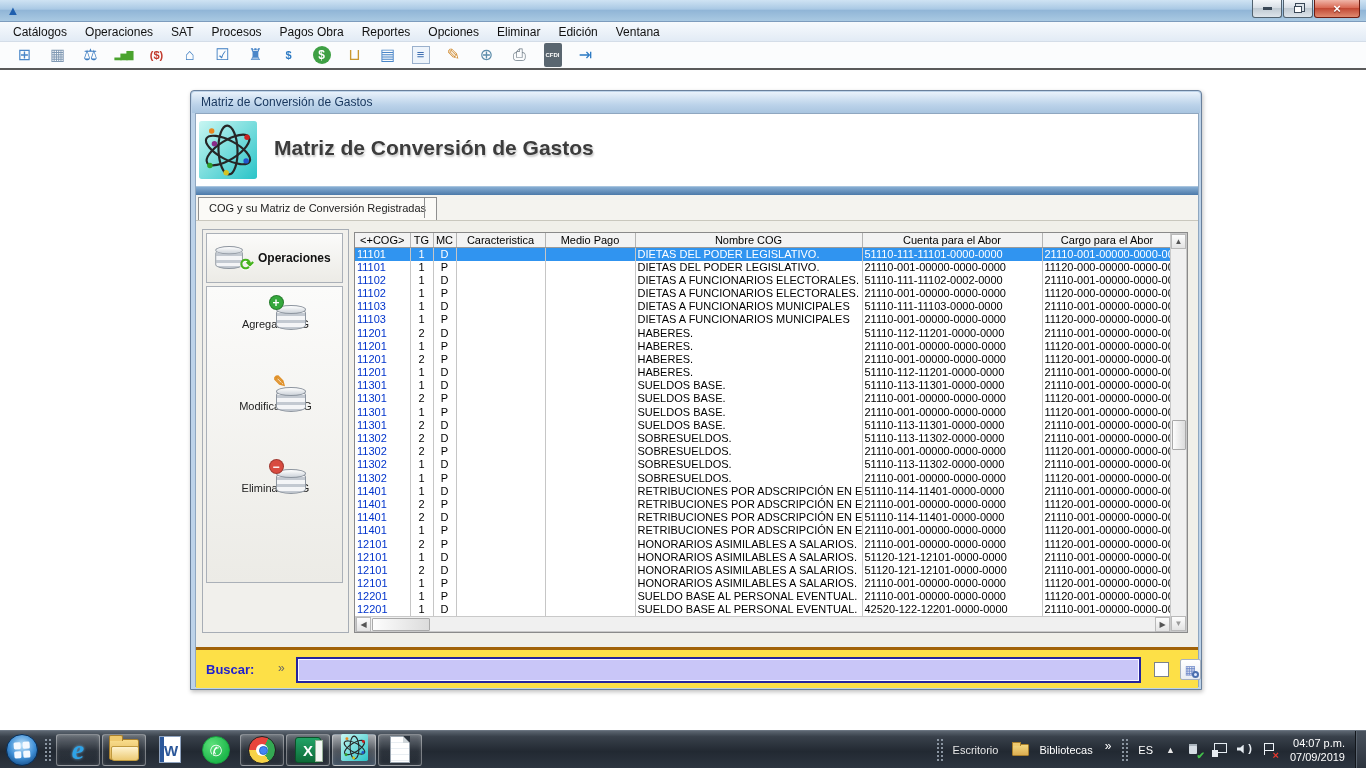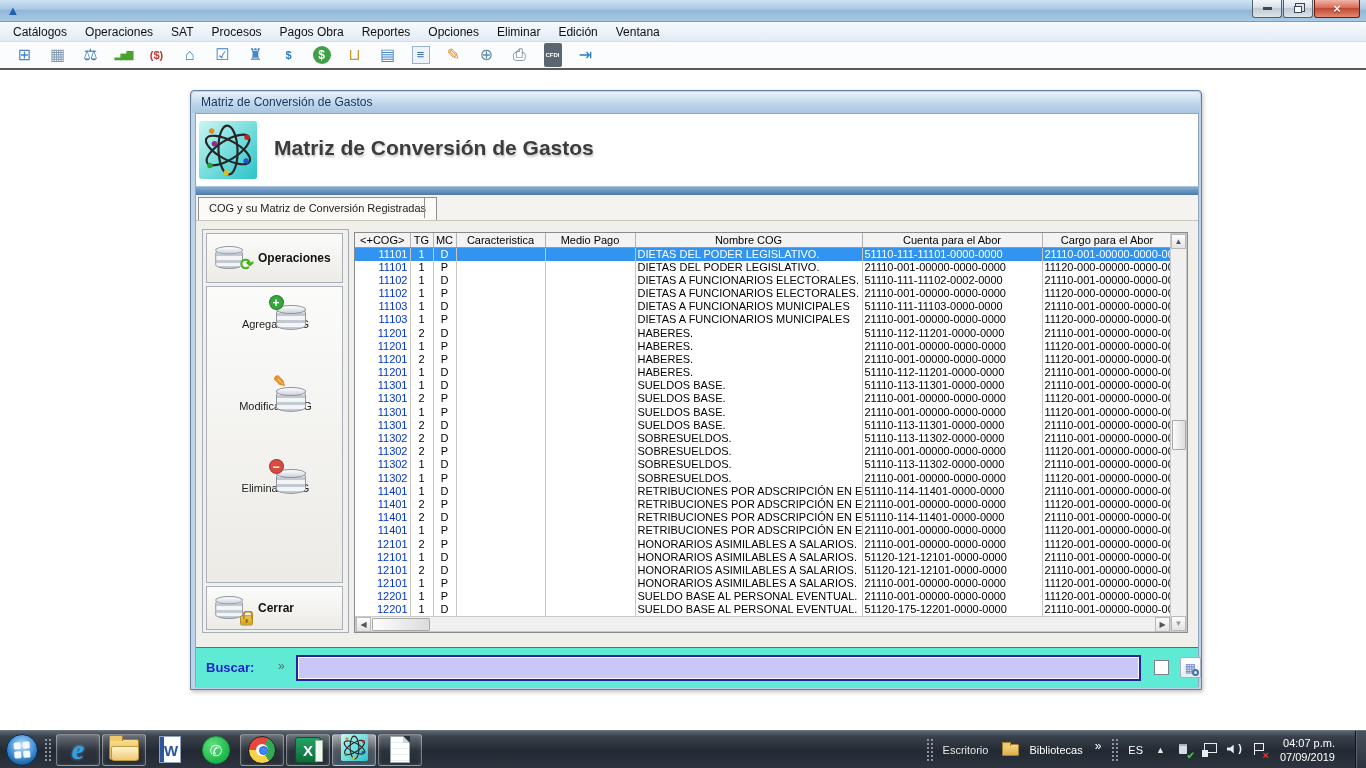--- a/index.html
+++ b/index.html
@@ -95,37 +95,37 @@
   .badge.lock::after { content:""; position:absolute; left:5px; top:3px; width:2px; height:4px; background:#8a6410; }
 
   
   #grid { position:absolute; left:158px; top:11px; width:834px; height:401px; background:#fff; border:1px solid #8a8a8a; }
   #grid-clip { position:absolute; left:0; top:0; width:816px; height:384px; overflow:hidden; }
   table#grid-table { border-collapse:collapse; table-layout:fixed; width:817px; }
   #grid-table th { height:14px; background:#f3f3f3; border-right:1px solid #b4b4b4; border-bottom:1px solid #9a9a9a;
     font-size:11px; font-weight:normal; color:#000; overflow:hidden; white-space:nowrap; }
   #grid-table td { height:13.2px; font-size:11px; line-height:13px; border-right:1px solid #c6c6c6;
     overflow:hidden; white-space:nowrap; padding:0 2px; color:#000; }
-  #grid-table td.c-cog { color:#0033cc; text-align:right; }
+  #grid-table td.c-cog { color:#0033cc; text-align:left; }
   #grid-table td.c-tg, #grid-table td.c-mc { text-align:center; }
   #grid-table tr.selected td { background:#3094f0; color:#fff !important; }
   
   .sb { background:#f0f0f0; border:1px solid #c9c9c9; }
   #vscroll { position:absolute; right:0; top:0; width:17px; height:399px; }
   #hscroll { position:absolute; left:0; bottom:0; width:816px; height:16px; }
   .sb-btn { position:absolute; width:15px; height:15px; background:linear-gradient(180deg,#fdfdfd,#e3e3e3);
     border:1px solid #b9b9b9; color:#555; font-size:8px; line-height:14px; text-align:center; }
   .sb-thumb { position:absolute; background:linear-gradient(90deg,#fdfdfd,#dcdcdc); border:1px solid #a9a9a9; border-radius:1px; }
   #vs-up { top:0; left:0; } #vs-dn { bottom:0; left:0; color:#9a9a9a; }
   #vs-thumb { left:1px; top:186px; width:14px; height:30px; }
   #hs-left { left:0; top:0; } #hs-right { right:0; top:0; }
   #hs-thumb { left:16px; top:1px; width:58px; height:13px; }
 
   
-  #searchband { position:absolute; left:0; top:533px; width:1002px; height:41px; background:#5eead4; border-top:1px solid #a16207; }
+  #searchband { position:absolute; left:0; top:533px; width:1002px; height:41px; background:#fde047; border-top:3px solid #a16207; }
   #buscar-label { position:absolute; left:10px; top:12px; font-size:13px; font-weight:bold; color:#1f1fd0; }
   #buscar-chev { position:absolute; left:82px; top:11px; font-size:12px; color:#666; }
   #buscar-input { position:absolute; left:100px; top:7px; width:845px; height:26px; background:#c9c6f8;
     border:2px solid #24249c; outline:1px solid #f8f8ff; outline-offset:-3px; font-size:13px; padding:0 6px; color:#222; }
   #buscar-check { position:absolute; left:958px; top:12px; width:15px; height:15px; background:#fff; border:1px solid #7b828b; }
   #buscar-btn { position:absolute; left:984px; top:9px; width:21px; height:21px; background:linear-gradient(#ffffff,#e9edf2);
     border:1px solid #a7b2c0; border-radius:2px; text-align:center; }
   #buscar-btn .g1 { font-size:12px; color:#6b86c8; line-height:19px; }
   #buscar-btn .mag { position:absolute; right:1px; bottom:1px; width:7px; height:7px; border:2px solid #4a6fae; border-radius:50%; background:#dfe9ff;}
 
@@ -168,21 +168,21 @@
   .tray-usb::before { content:""; position:absolute; left:3px; top:2px; width:8px; height:10px; background:#d6dde4; border-radius:1px; box-shadow:inset 0 2px 0 #aab4bd; }
   .tray-usb::after { content:"\2714"; position:absolute; right:-2px; bottom:-3px; color:#43c04a; font-size:10px; font-weight:bold; }
   .tray-net::before { content:""; position:absolute; right:1px; top:1px; width:11px; height:8px; border:1px solid #e6ecf2; }
   .tray-net::after { content:""; position:absolute; left:1px; bottom:1px; width:6px; height:7px; background:#e6ecf2; }
   .tray-vol::before { content:""; position:absolute; left:1px; top:3px; width:9px; height:9px; background:#e6ecf2;
     clip-path:polygon(0 32%,38% 32%,75% 0,75% 100%,38% 68%,0 68%); }
   .tray-vol::after { content:")"; position:absolute; right:1px; top:0px; color:#e6ecf2; font-weight:bold; font-size:11px; }
   .tray-flag::before { content:""; position:absolute; left:3px; top:1px; width:1px; height:12px; background:#eef3f8; }
   .tray-flag::after { content:""; position:absolute; left:4px; top:1px; width:8px; height:6px; border:1px solid #eef3f8; border-left:none; }
   .tray-flag b { position:absolute; right:-1px; bottom:-3px; color:#e8392e; font-size:11px; font-weight:bold; }
-  #clock { text-align:right; color:#fff; font-size:11px; line-height:14px; margin:0 20px 0 8px; }
+  #clock { text-align:right; color:#fff; font-size:11px; line-height:14px; margin:0 10px 0 8px; }
   #show-desktop { width:11px; height:38px; border-left:1px solid #11151a; box-shadow:inset 1px 0 0 #5a646f;
     background:linear-gradient(180deg,#49525d,#2c333d); }
 </style>
 </head>
 <body>
 
 <div id="titlebar">
   <span id="app-logo">▲</span>
   <div id="win-controls">
     <div class="wbtn">
@@ -308,28 +308,20 @@
                 <span class="cap"></span>
                 <span class="badge sync">⟳</span>
             </span>
             <span class="op-head-label">Operaciones</span>
           </div>
           <div class="op-box" id="op-mid">
               <div class="op-btn" style="top: 4px;"><span class="db-holder"><span class="db"><span class="cyl"></span><span class="cap"></span><span class="badge plus">+</span></span></span><span class="op-label">Agregar COG</span></div>
               <div class="op-btn" style="top: 86px;"><span class="db-holder"><span class="db"><span class="cyl"></span><span class="cap"></span><span class="badge pencil">✎</span></span></span><span class="op-label">Modificar COG</span></div>
               <div class="op-btn" style="top: 168px;"><span class="db-holder"><span class="db"><span class="cyl"></span><span class="cap"></span><span class="badge minus">−</span></span></span><span class="op-label">Eliminar COG</span></div>
             </div>
-          <div class="op-box" id="op-foot">
-            <span class="db sm" style="margin-left:7px">
-              <span class="cyl"></span>
-                <span class="cap"></span>
-                <span class="badge lock"></span>
-            </span>
-            <span class="op-head-label">Cerrar</span>
-          </div>
         </div>
 
         <div id="grid">
           <div id="grid-clip">
             <table id="grid-table">
               <colgroup>
                 <col style="width:55px">
                   <col style="width:23px">
                   <col style="width:23px">
                   <col style="width:89px">
@@ -621,21 +613,21 @@
                     <td class="c-cargo">21110-001-00000-0000-0000</td>
                     <td class="c-abono">11120-001-00000-0000-000</td>
                   </tr>
                   <tr>
                     <td class="c-cog">12201</td>
                     <td class="c-tg">1</td>
                     <td class="c-mc">D</td>
                     <td class="c-car"></td>
                     <td class="c-mp"></td>
                     <td class="c-nom">SUELDO BASE AL PERSONAL EVENTUAL.</td>
-                    <td class="c-cargo">51120-175-12201-0000-0000</td>
+                    <td class="c-cargo">42520-122-12201-0000-0000</td>
                     <td class="c-abono">21110-001-00000-0000-000</td>
                   </tr>
                 </tbody>
             </table>
           </div>
           <div id="vscroll" class="sb">
             <div class="sb-btn" id="vs-up">▲</div>
             <div class="sb-thumb" id="vs-thumb"></div>
             <div class="sb-btn" id="vs-dn">▼</div>
           </div>

